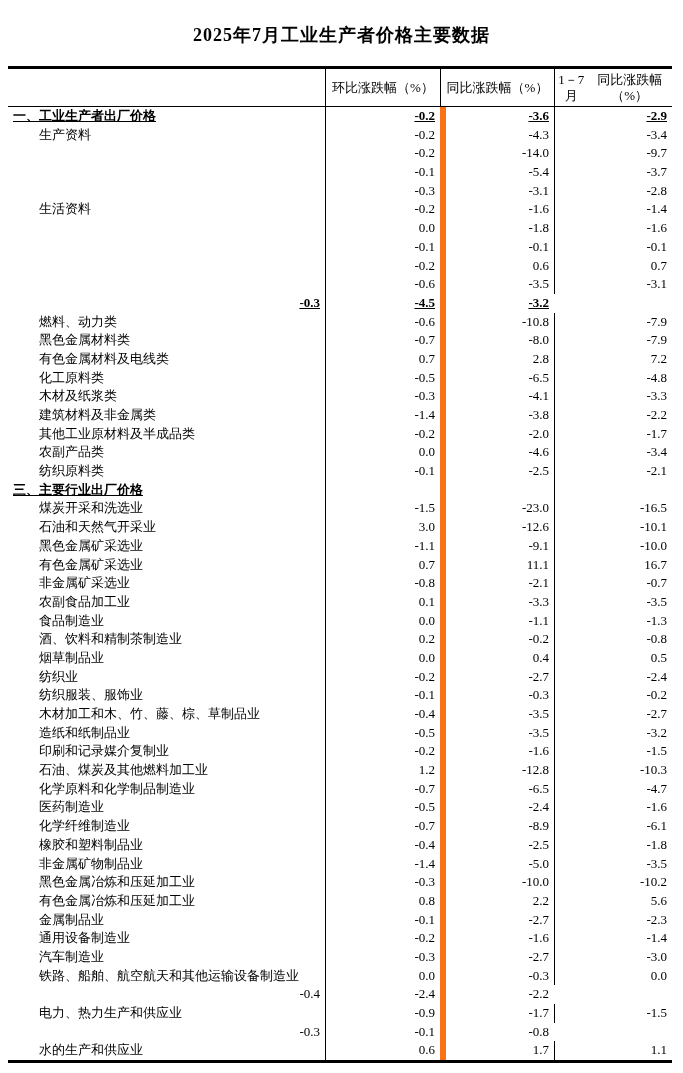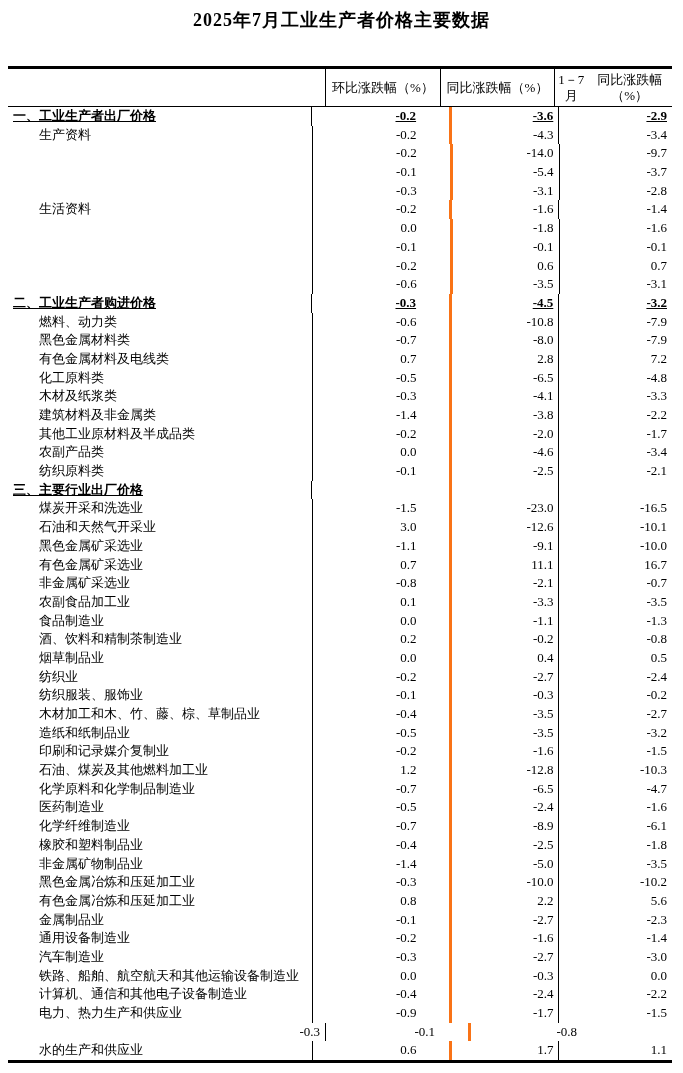--- a/index.html
+++ b/index.html
@@ -3,21 +3,21 @@
 <meta charset="utf-8">
 <style>
   html, body { margin: 0; padding: 0; }
   body {
     width: 683px; height: 1073px;
     background: #ffffff; color: #000000;
     font-family: "Liberation Serif", "DejaVu Serif", serif;
     position: relative; overflow: hidden;
   }
   .title {
-    position: absolute; top: 8px; left: 0; width: 683px;
+    position: absolute; top: 23px; left: 0; width: 683px;
     text-align: center; font-size: 18px; font-weight: bold;
     letter-spacing: 1px;
   }
   .table {
     position: absolute; left: 8px; top: 66px; width: 664px;
     border-top: 3px solid #000; border-bottom: 3px solid #000;
   }
   .thead { display: flex; height: 37px; border-bottom: 1px solid #000; }
   .th {
     box-sizing: border-box;
@@ -29,21 +29,21 @@
   .thead > :nth-child(3) { width: 114px; border-left: 1px solid #000; }
   .thead > :nth-child(4) { width: 118px; border-left: 1px solid #000; }
   .tbody { }
   .tr { display: flex; height: 18.7px; }
   .td {
     box-sizing: border-box; font-size: 13px; line-height: 18.7px;
     white-space: nowrap; overflow: hidden;
   }
   .tr > :nth-child(1) { width: 317px; }
   .tr > :nth-child(2) { width: 115px; border-left: 1px solid #000; }
-  .tr > :nth-child(3) { width: 114px; border-left: 3px solid #f97316; margin-left: 28px; }
+  .tr > :nth-child(3) { width: 114px; border-left: 6px solid #f97316; }
   .tr > :nth-child(4) { width: 118px; border-left: 1px solid #000; padding-left: 17px; }
   .td.num { text-align: right; padding-right: 5px; }
   .td.label { padding-right: 2px; }
   .indent0 { padding-left: 5px; }
   .indent1 { padding-left: 31px; }
   .indent2 { padding-left: 44px; margin-top: 21px; }
   .bold { font-weight: bold; text-decoration: underline; }
 </style>
 </head>
 <body>
@@ -121,21 +121,20 @@
         <div class="td num">0.6</div>
         <div class="td num">0.7</div>
       </div>
       <div class="tr">
         <div class="td label indent2">耐用消费品</div>
         <div class="td num">-0.6</div>
         <div class="td num">-3.5</div>
         <div class="td num">-3.1</div>
       </div>
       <div class="tr bold">
-        <div class="td label indent0">二、工业生产者购进价格</div>
         <div class="td num">-0.3</div>
         <div class="td num">-4.5</div>
         <div class="td num">-3.2</div>
       </div>
       <div class="tr">
         <div class="td label indent1">燃料、动力类</div>
         <div class="td num">-0.6</div>
         <div class="td num">-10.8</div>
         <div class="td num">-7.9</div>
       </div>
@@ -343,21 +342,20 @@
         <div class="td num">-2.7</div>
         <div class="td num">-3.0</div>
       </div>
       <div class="tr">
         <div class="td label indent1">铁路、船舶、航空航天和其他运输设备制造业</div>
         <div class="td num">0.0</div>
         <div class="td num">-0.3</div>
         <div class="td num">0.0</div>
       </div>
       <div class="tr">
-        <div class="td label indent1">计算机、通信和其他电子设备制造业</div>
         <div class="td num">-0.4</div>
         <div class="td num">-2.4</div>
         <div class="td num">-2.2</div>
       </div>
       <div class="tr">
         <div class="td label indent1">电力、热力生产和供应业</div>
         <div class="td num">-0.9</div>
         <div class="td num">-1.7</div>
         <div class="td num">-1.5</div>
       </div>

